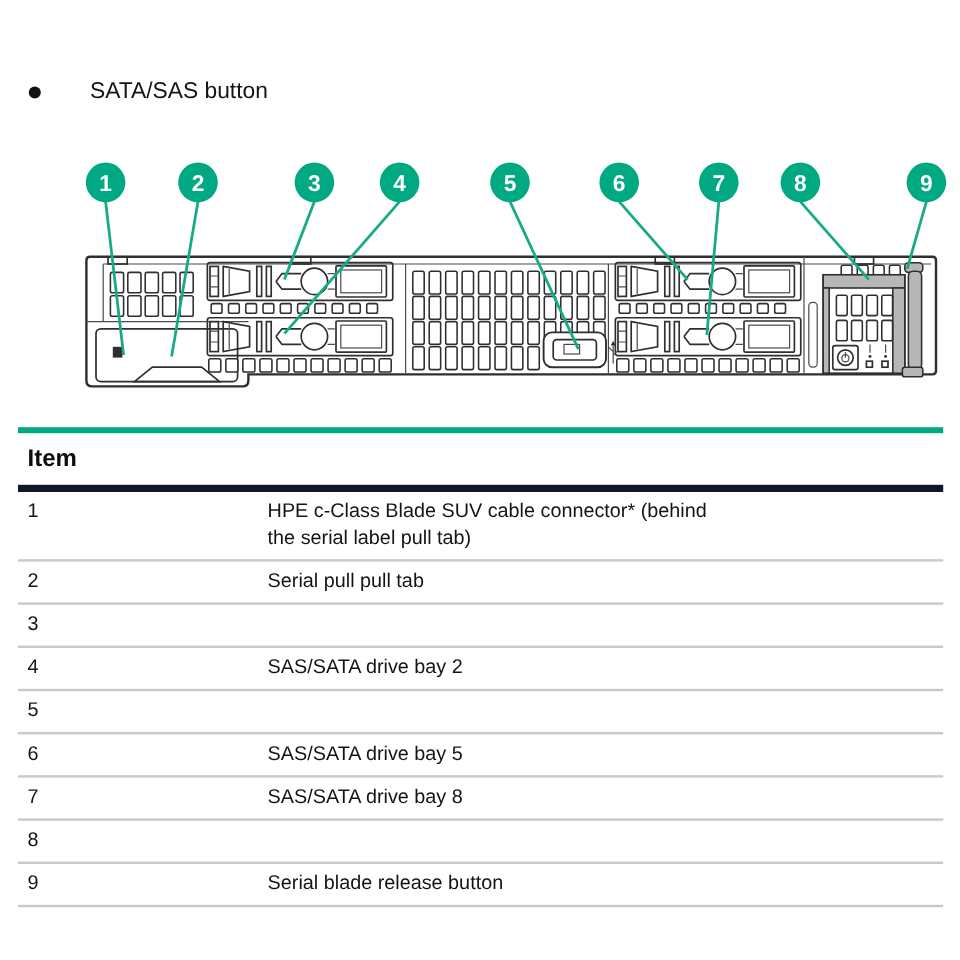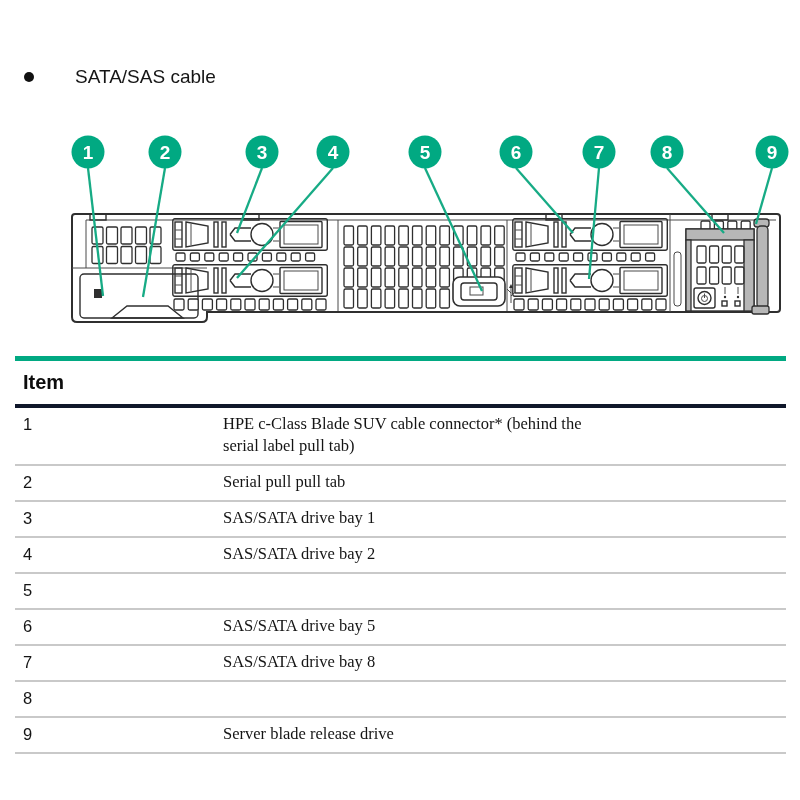--- a/index.html
+++ b/index.html
@@ -20,37 +20,37 @@
   .diagram .grayfill{fill:#b7b7b7;stroke:#2f2f2f;stroke-width:1.3;}
   .diagram .darkfill{fill:#2f2f2f;stroke:none;}
   .callout-circle{fill:var(--green,#01a982);stroke:none;}
   .leader{stroke:var(--leader,#17ab85);stroke-width:2.3;fill:none;}
   .callout-num{fill:#ffffff;font-weight:bold;font-size:19px;text-anchor:middle;
                font-family:"Liberation Sans","DejaVu Sans",sans-serif;}
 
   
   .spec-table{position:absolute;left:15px;top:356px;width:771px;}
   .table-accent-bar{height:5px;background:var(--green,#01a982);}
-  .thead{display:flex;border-bottom:4px solid #0f172a;padding:9px 0 10px;}
+  .thead{display:flex;border-bottom:6px solid #0f172a;padding:9px 0 10px;}
   .th{font-weight:bold;font-size:20px;line-height:24px;color:#0d0d0d;}
   .cell{box-sizing:border-box;}
   .item-cell{flex:0 0 208px;width:208px;padding-left:8px;}
   .desc-cell{flex:1;}
   .trow{display:flex;border-bottom:2px solid #c9c9c9;padding:5px 0 7px;font-size:16.5px;}
   .trow .item-cell,.trow .desc-cell{line-height:22px;color:#141414;}
-  .trow .desc-cell{max-width:392px;font-family:Liberation Serif, serif;}
+  .trow .desc-cell{max-width:392px;}
 </style>
 </head>
 <body>
 
 <div class="page">
 
   <div class="section-bullet">
     <span class="bullet-dot"></span>
-    <span class="section-title">SATA/SAS cable</span>
+    <span class="section-title">SATA/SAS button</span>
   </div>
 
   <svg class="diagram" viewBox="0 130 800 205">
     <defs>
       <g id="bayDef">
         <rect class="ln" x="0.8" y="0.8" width="154.5" height="31.5" rx="2"></rect>
         <rect class="ln" x="3" y="4" width="7" height="25"></rect>
         <path class="thin" d="M3,12 H10 M3,21 H10"></path>
         <polygon class="ln" points="14,4 36,8 36,25 14,29"></polygon>
         <path class="thin" d="M19,6 V27"></path>
@@ -286,21 +286,20 @@
         <div class="trow">
           <div class="cell item-cell">1</div>
           <div class="cell desc-cell">HPE c-Class Blade SUV cable connector* (behind the serial label pull tab)</div>
         </div>
         <div class="trow">
           <div class="cell item-cell">2</div>
           <div class="cell desc-cell">Serial pull pull tab</div>
         </div>
         <div class="trow">
           <div class="cell item-cell">3</div>
-          <div class="cell desc-cell">SAS/SATA drive bay 1</div>
         </div>
         <div class="trow">
           <div class="cell item-cell">4</div>
           <div class="cell desc-cell">SAS/SATA drive bay 2</div>
         </div>
         <div class="trow">
           <div class="cell item-cell">5</div>
         </div>
         <div class="trow">
           <div class="cell item-cell">6</div>
@@ -308,18 +307,18 @@
         </div>
         <div class="trow">
           <div class="cell item-cell">7</div>
           <div class="cell desc-cell">SAS/SATA drive bay 8</div>
         </div>
         <div class="trow">
           <div class="cell item-cell">8</div>
         </div>
         <div class="trow">
           <div class="cell item-cell">9</div>
-          <div class="cell desc-cell">Server blade release drive</div>
+          <div class="cell desc-cell">Serial blade release button</div>
         </div>
       </div>
   </div>
 
 </div>
 
 </body></html>

